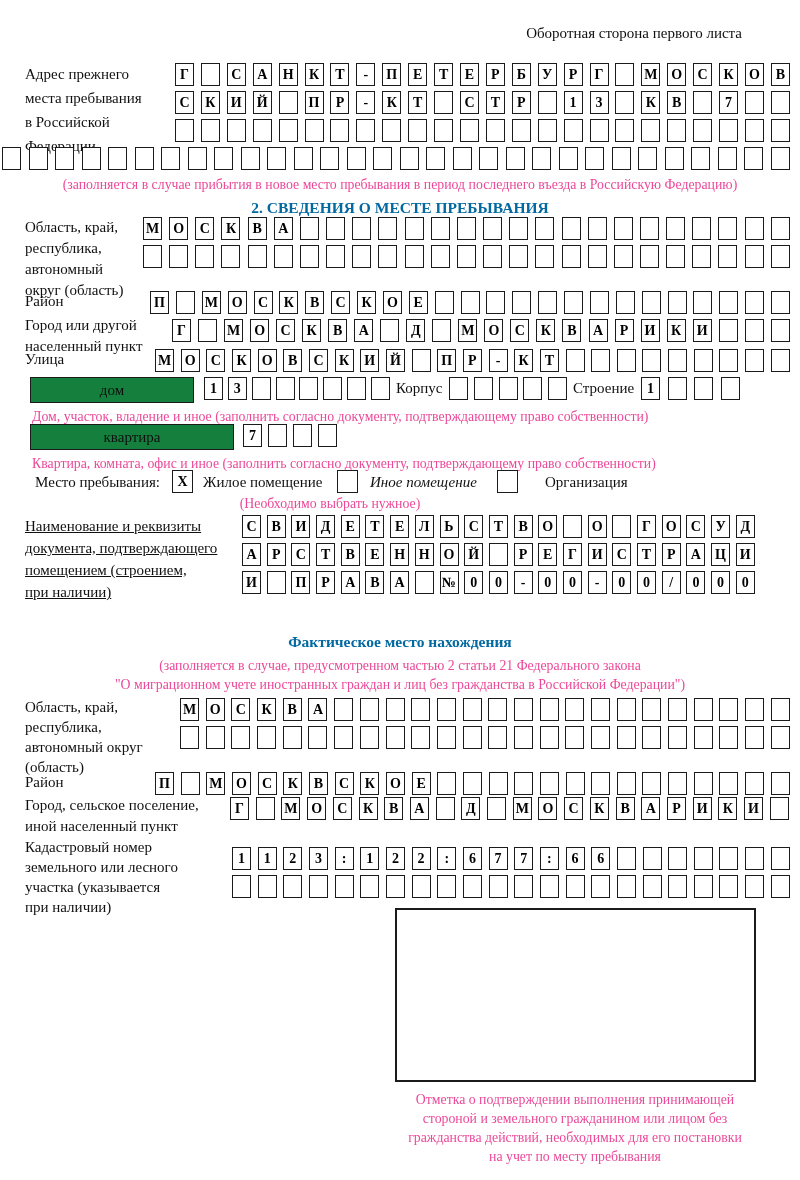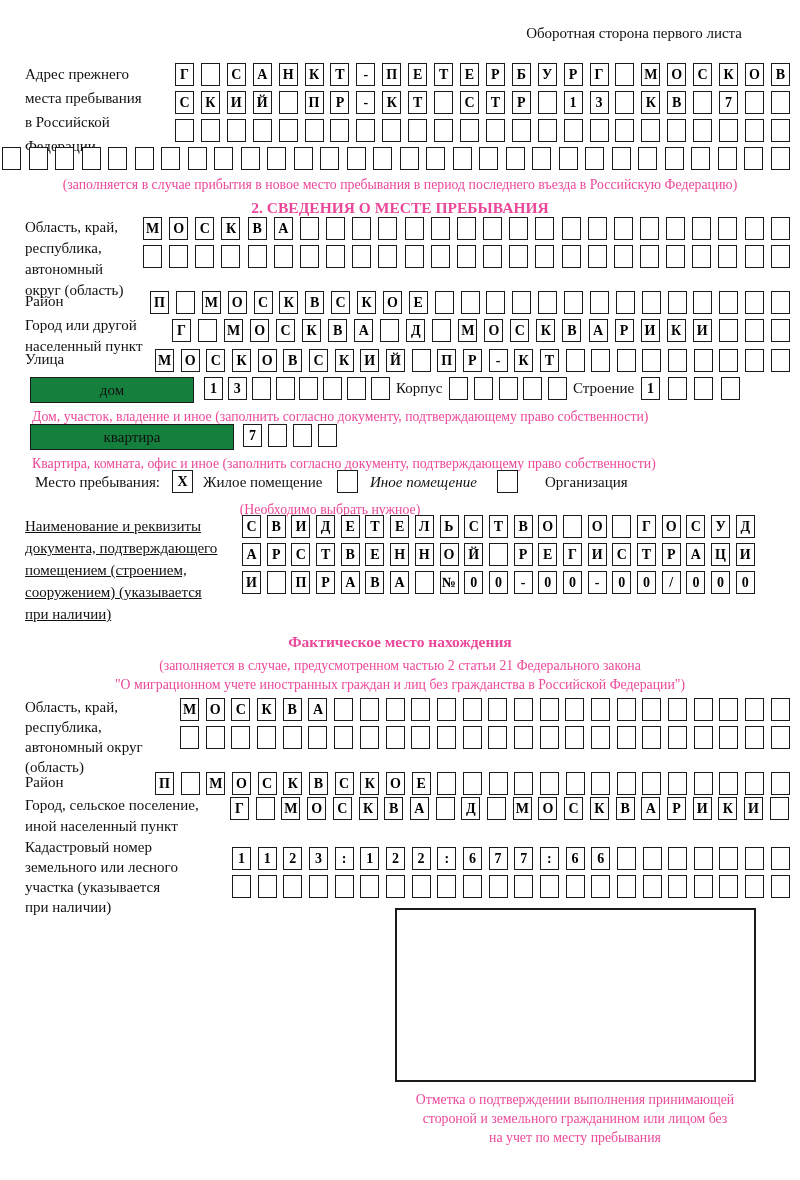--- a/index.html
+++ b/index.html
@@ -4,21 +4,21 @@
 <style>
   html,body{margin:0;padding:0;}
   body{
     width:800px;height:1180px;background:#ffffff;position:relative;
     font-family:"Liberation Serif","DejaVu Serif",serif;color:#111;
     -webkit-font-smoothing:antialiased;
   }
   .abs{position:absolute;}
   .lbl{font-size:15px;color:#101010;}
   .cap{font-size:13.8px;color:#ec4899;}
-  .title{font-size:15.5px;font-weight:bold;color:#ec4899;}
+  .title{font-size:15.5px;font-weight:bold;color:#0369a1;}
   .center{text-align:center;width:800px;left:0;}
   .lines div{white-space:nowrap;}
   .cells{display:flex;justify-content:space-between;}
   .cell{
     width:17px;height:21px;flex:none;border:1.8px solid #1b1b1b;
     display:flex;align-items:center;justify-content:center;
     font-size:14px;font-weight:bold;color:#000;background:#fff;
   }
   .widebox{
     border:1.8px solid #1b1b1b;background:#15803d;display:flex;
@@ -344,27 +344,26 @@
   </div>
 <div class="abs cap nowrap" style="left:32px;top:456px;">Квартира, комната, офис и иное (заполнить согласно документу, подтверждающему право собственности)</div>
 
 <div class="abs lbl nowrap" style="left:35px;top:474px;">Место пребывания:</div>
 <div class="abs checkbox" style="left:172px;top:470px;">X</div>
 <div class="abs lbl nowrap" style="left:203px;top:474px;">Жилое помещение</div>
 <div class="abs checkbox" style="left:337px;top:470px;"></div>
 <div class="abs lbl nowrap" style="left:370px;top:474px;font-style:italic;">Иное помещение</div>
 <div class="abs checkbox" style="left:497px;top:470px;"></div>
 <div class="abs lbl nowrap" style="left:545px;top:474px;">Организация</div>
-<div class="abs cap" style="left:130px;top:496px;width:400px;text-align:center;margin-top:6px;">(Необходимо выбрать нужное)</div>
+<div class="abs cap" style="left:130px;top:496px;width:400px;text-align:center;">(Необходимо выбрать нужное)</div>
 
 <div class="abs lbl lines" style="left:25px;top:515px;line-height:22px;text-decoration:underline;">
     <div>Наименование и реквизиты</div>
     <div>документа, подтверждающего</div>
     <div>помещением (строением,</div>
-    <div>сооружением) (указывается</div>
     <div>при наличии)</div>
   </div>
 <div class="abs cells" style="left:242px;top:515px;width:513px;">
     <span class="cell">С</span>
     <span class="cell">В</span>
     <span class="cell">И</span>
     <span class="cell">Д</span>
     <span class="cell">Е</span>
     <span class="cell">Т</span>
     <span class="cell">Е</span>
@@ -605,14 +604,15 @@
     <span class="cell"></span>
     <span class="cell"></span>
     <span class="cell"></span>
     <span class="cell"></span>
   </div>
 
 <div class="abs stampbox" style="left:395px;top:908px;width:357px;height:170px;"></div>
 <div class="abs cap lines" style="left:385px;top:1090px;width:380px;text-align:center;line-height:19px;">
     <div>Отметка о подтверждении выполнения принимающей</div>
     <div>стороной и земельного гражданином или лицом без</div>
+    <div>гражданства действий, необходимых для его постановки</div>
     <div>на учет по месту пребывания</div>
   </div>
 
 </body></html>

